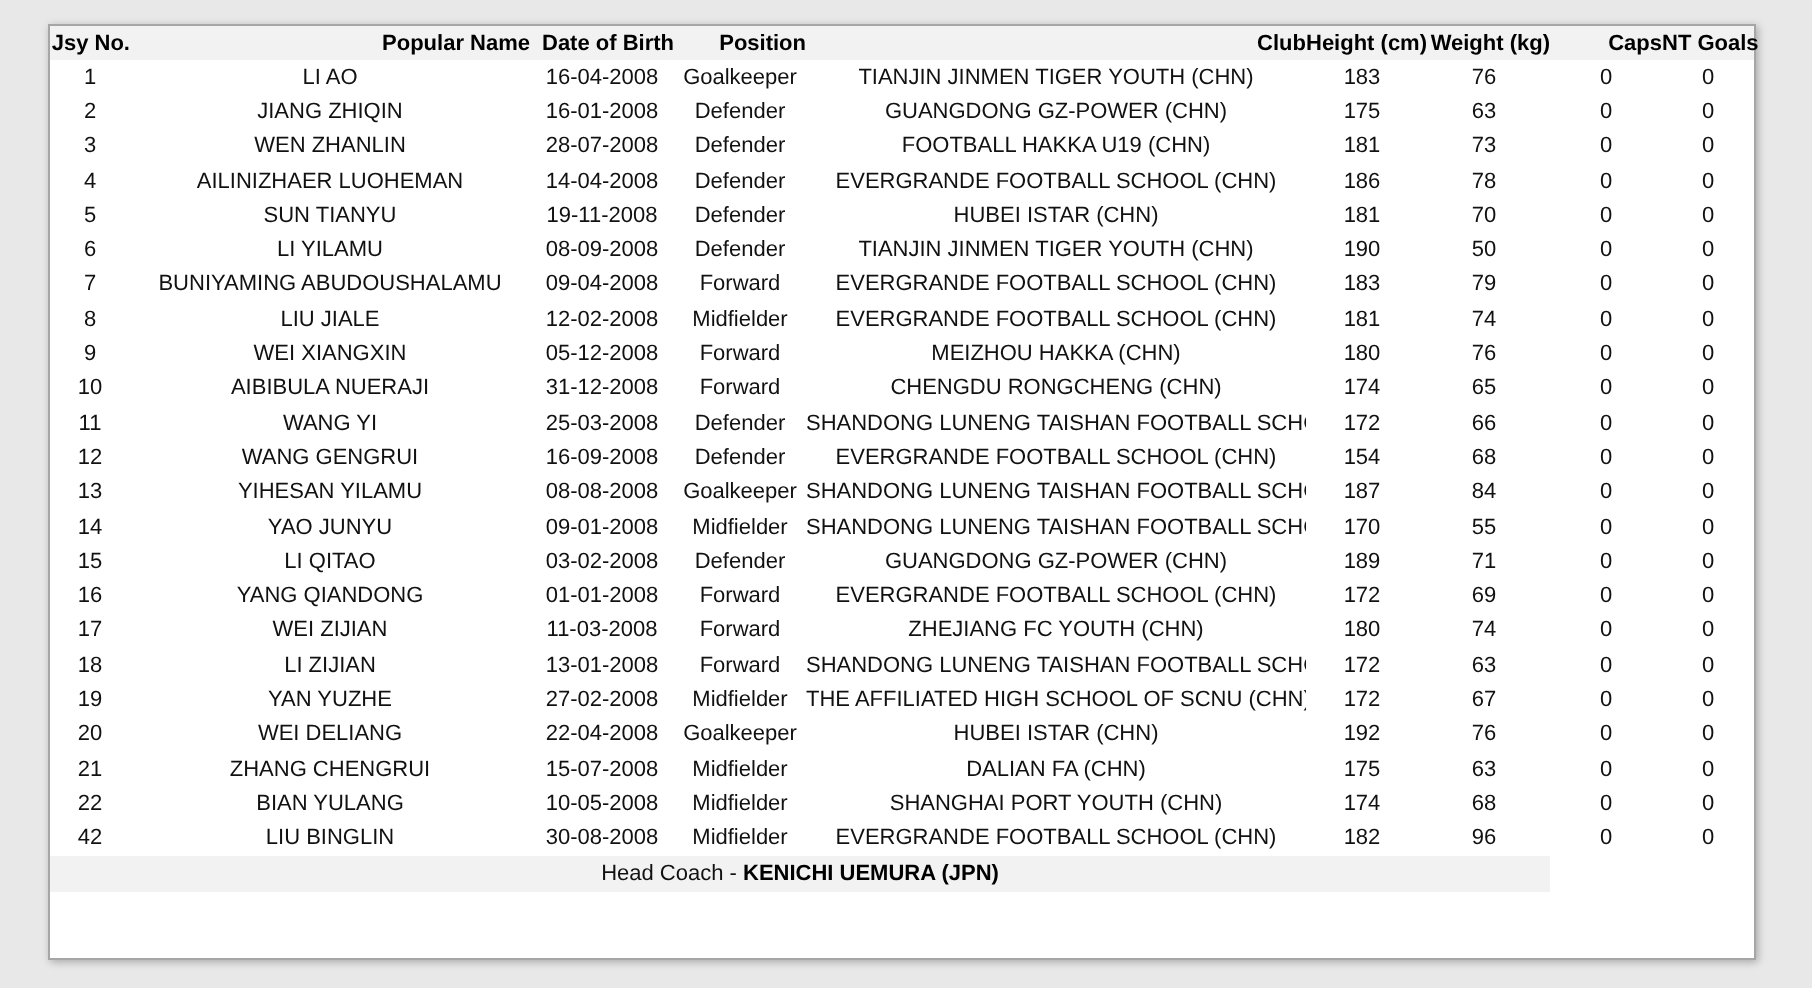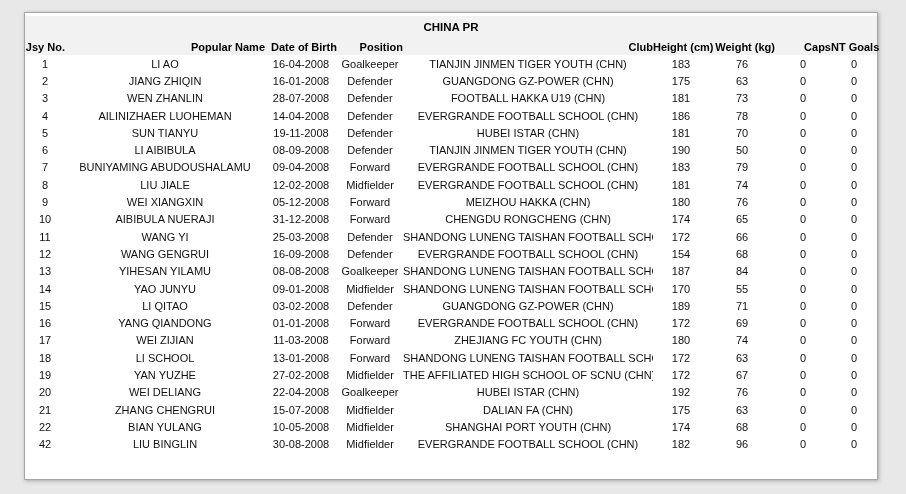--- a/index.html
+++ b/index.html
@@ -69,21 +69,20 @@
     color: #111;
   }
   .footer-band .prefix { white-space: pre; }
   .footer-band .coach  { font-weight: bold; color: #000; }
 </style>
 </head>
 <body>
 
 <div class="card">
 
-  <div class="title-band">CHINA PR</div>
 
   <table class="roster">
     <colgroup>
         <col style="width: 40px;">
         <col style="width: 200px;">
         <col style="width: 72px;">
         <col style="width: 66px;">
         <col style="width: 250px;">
         <col style="width: 56px;">
         <col style="width: 66px;">
@@ -247,21 +246,21 @@
           </td>
           <td>
             <div class="clip">0</div>
           </td>
         </tr>
         <tr>
           <td>
             <div class="clip">6</div>
           </td>
           <td>
-            <div class="clip">LI AIBIBULA</div>
+            <div class="clip">LI YILAMU</div>
           </td>
           <td>
             <div class="clip">08-09-2008</div>
           </td>
           <td>
             <div class="clip">Defender</div>
           </td>
           <td>
             <div class="clip">TIANJIN JINMEN TIGER YOUTH (CHN)</div>
           </td>
@@ -595,21 +594,21 @@
           </td>
           <td>
             <div class="clip">0</div>
           </td>
         </tr>
         <tr>
           <td>
             <div class="clip">18</div>
           </td>
           <td>
-            <div class="clip">LI SCHOOL</div>
+            <div class="clip">LI ZIJIAN</div>
           </td>
           <td>
             <div class="clip">13-01-2008</div>
           </td>
           <td>
             <div class="clip">Forward</div>
           </td>
           <td>
             <div class="clip">SHANDONG LUNENG TAISHAN FOOTBALL SCHOOL (CHN)</div>
           </td>
@@ -767,14 +766,17 @@
           <td>
             <div class="clip">0</div>
           </td>
           <td>
             <div class="clip">0</div>
           </td>
         </tr>
       </tbody>
   </table>
 
+  <div class="footer-band">
+    <span class="prefix">Head Coach - </span><span class="coach">KENICHI UEMURA (JPN)</span>
+  </div>
 
 </div>
 
 </body></html>

